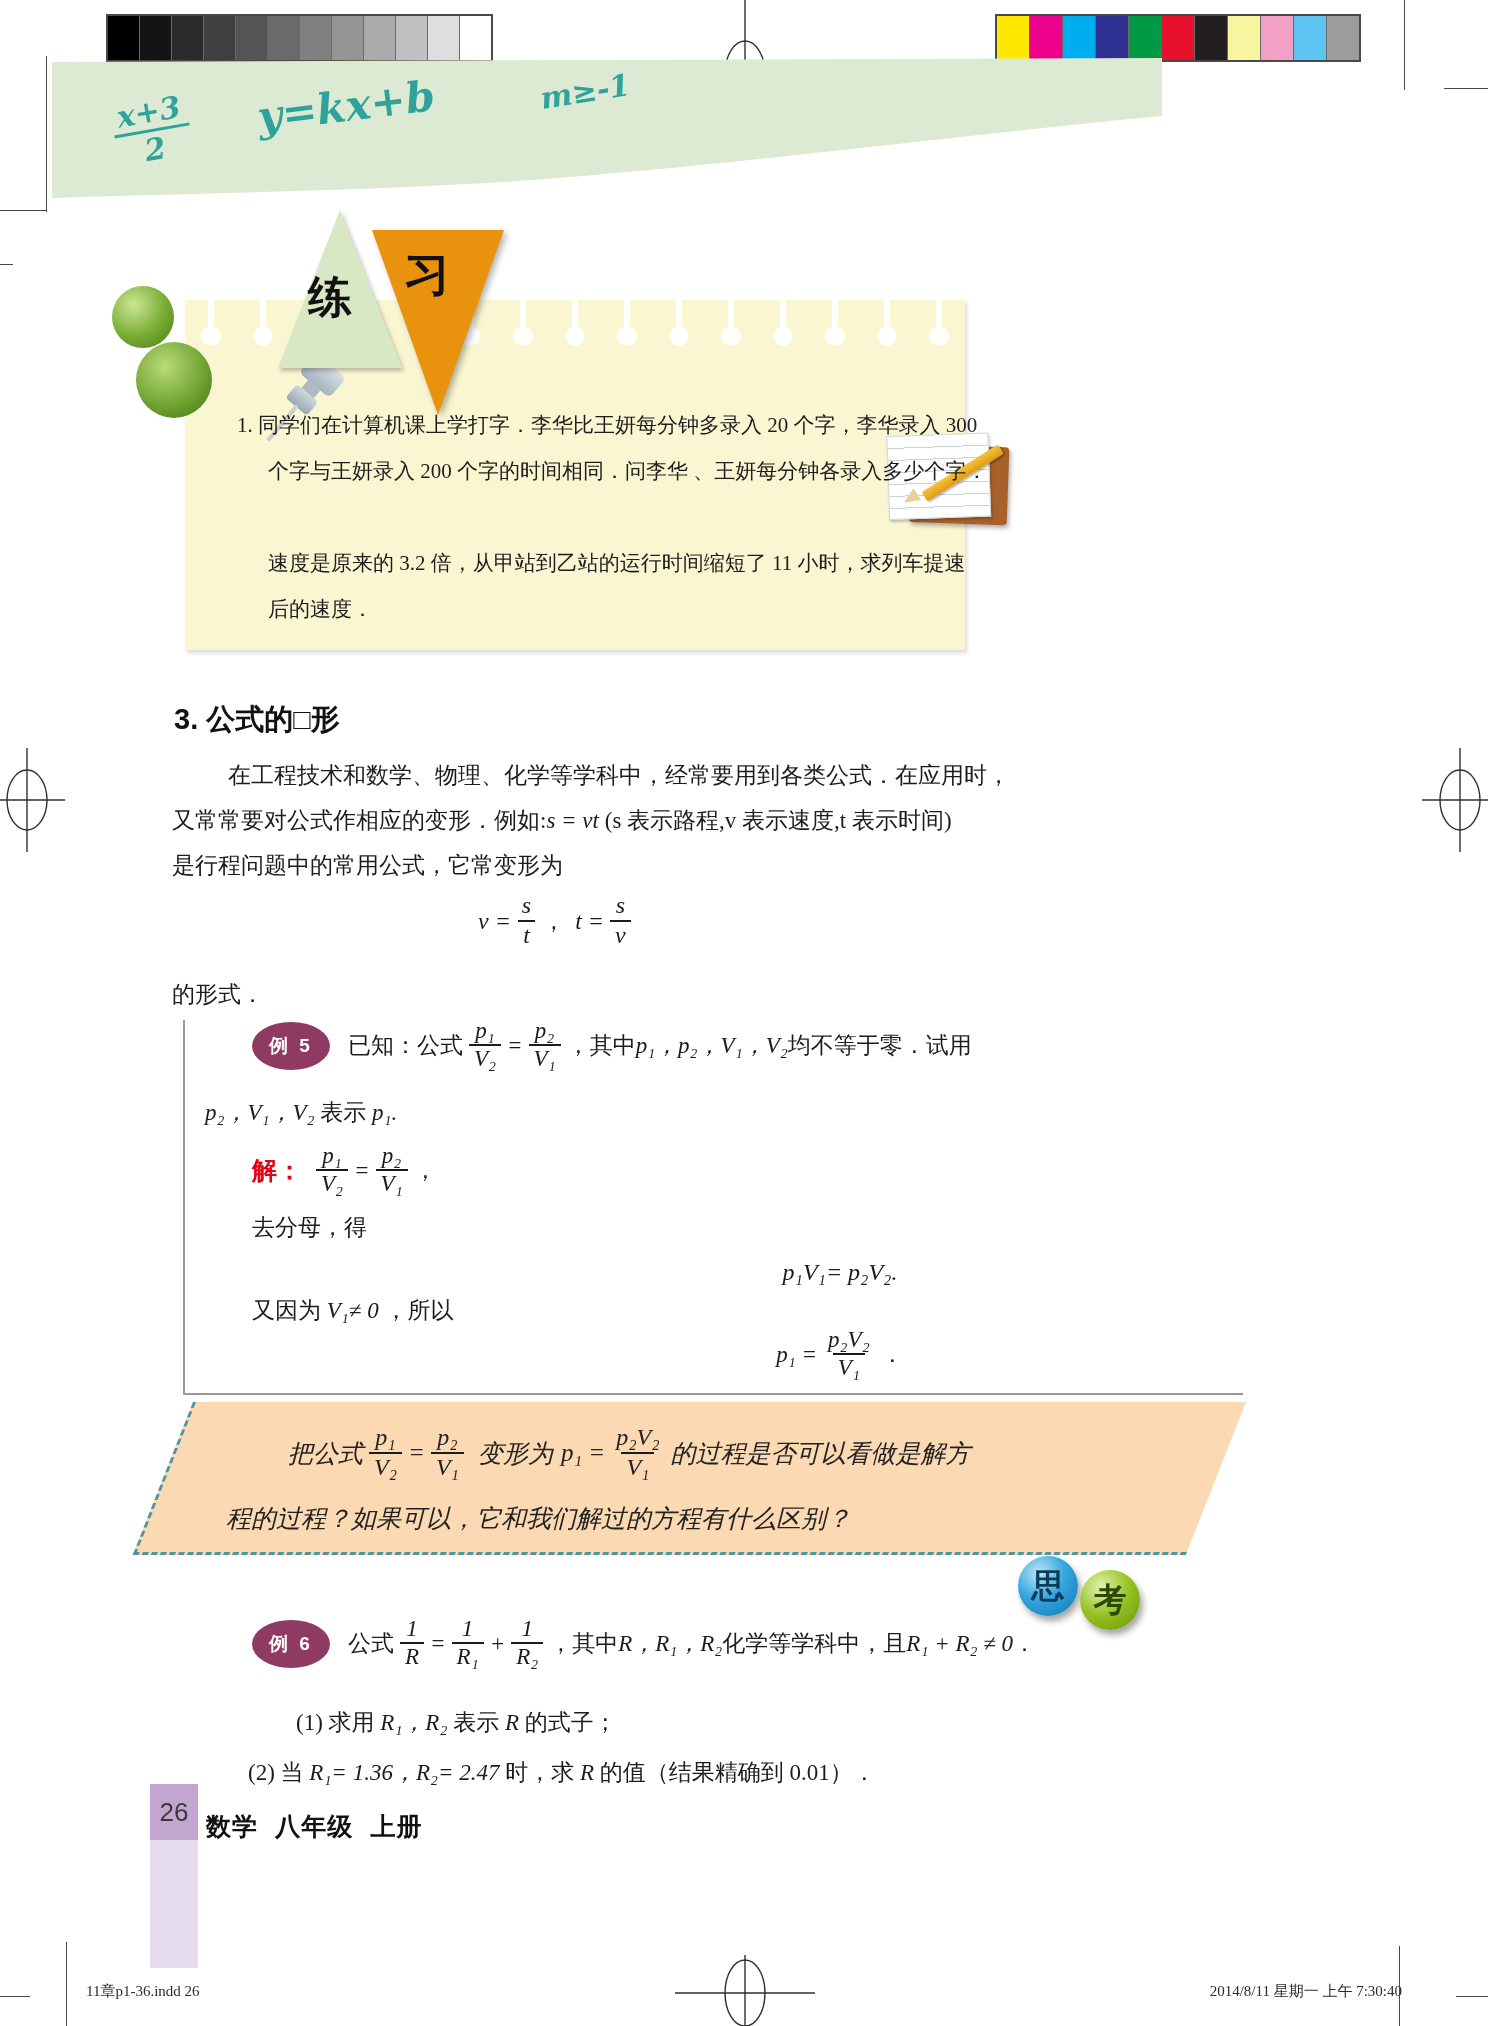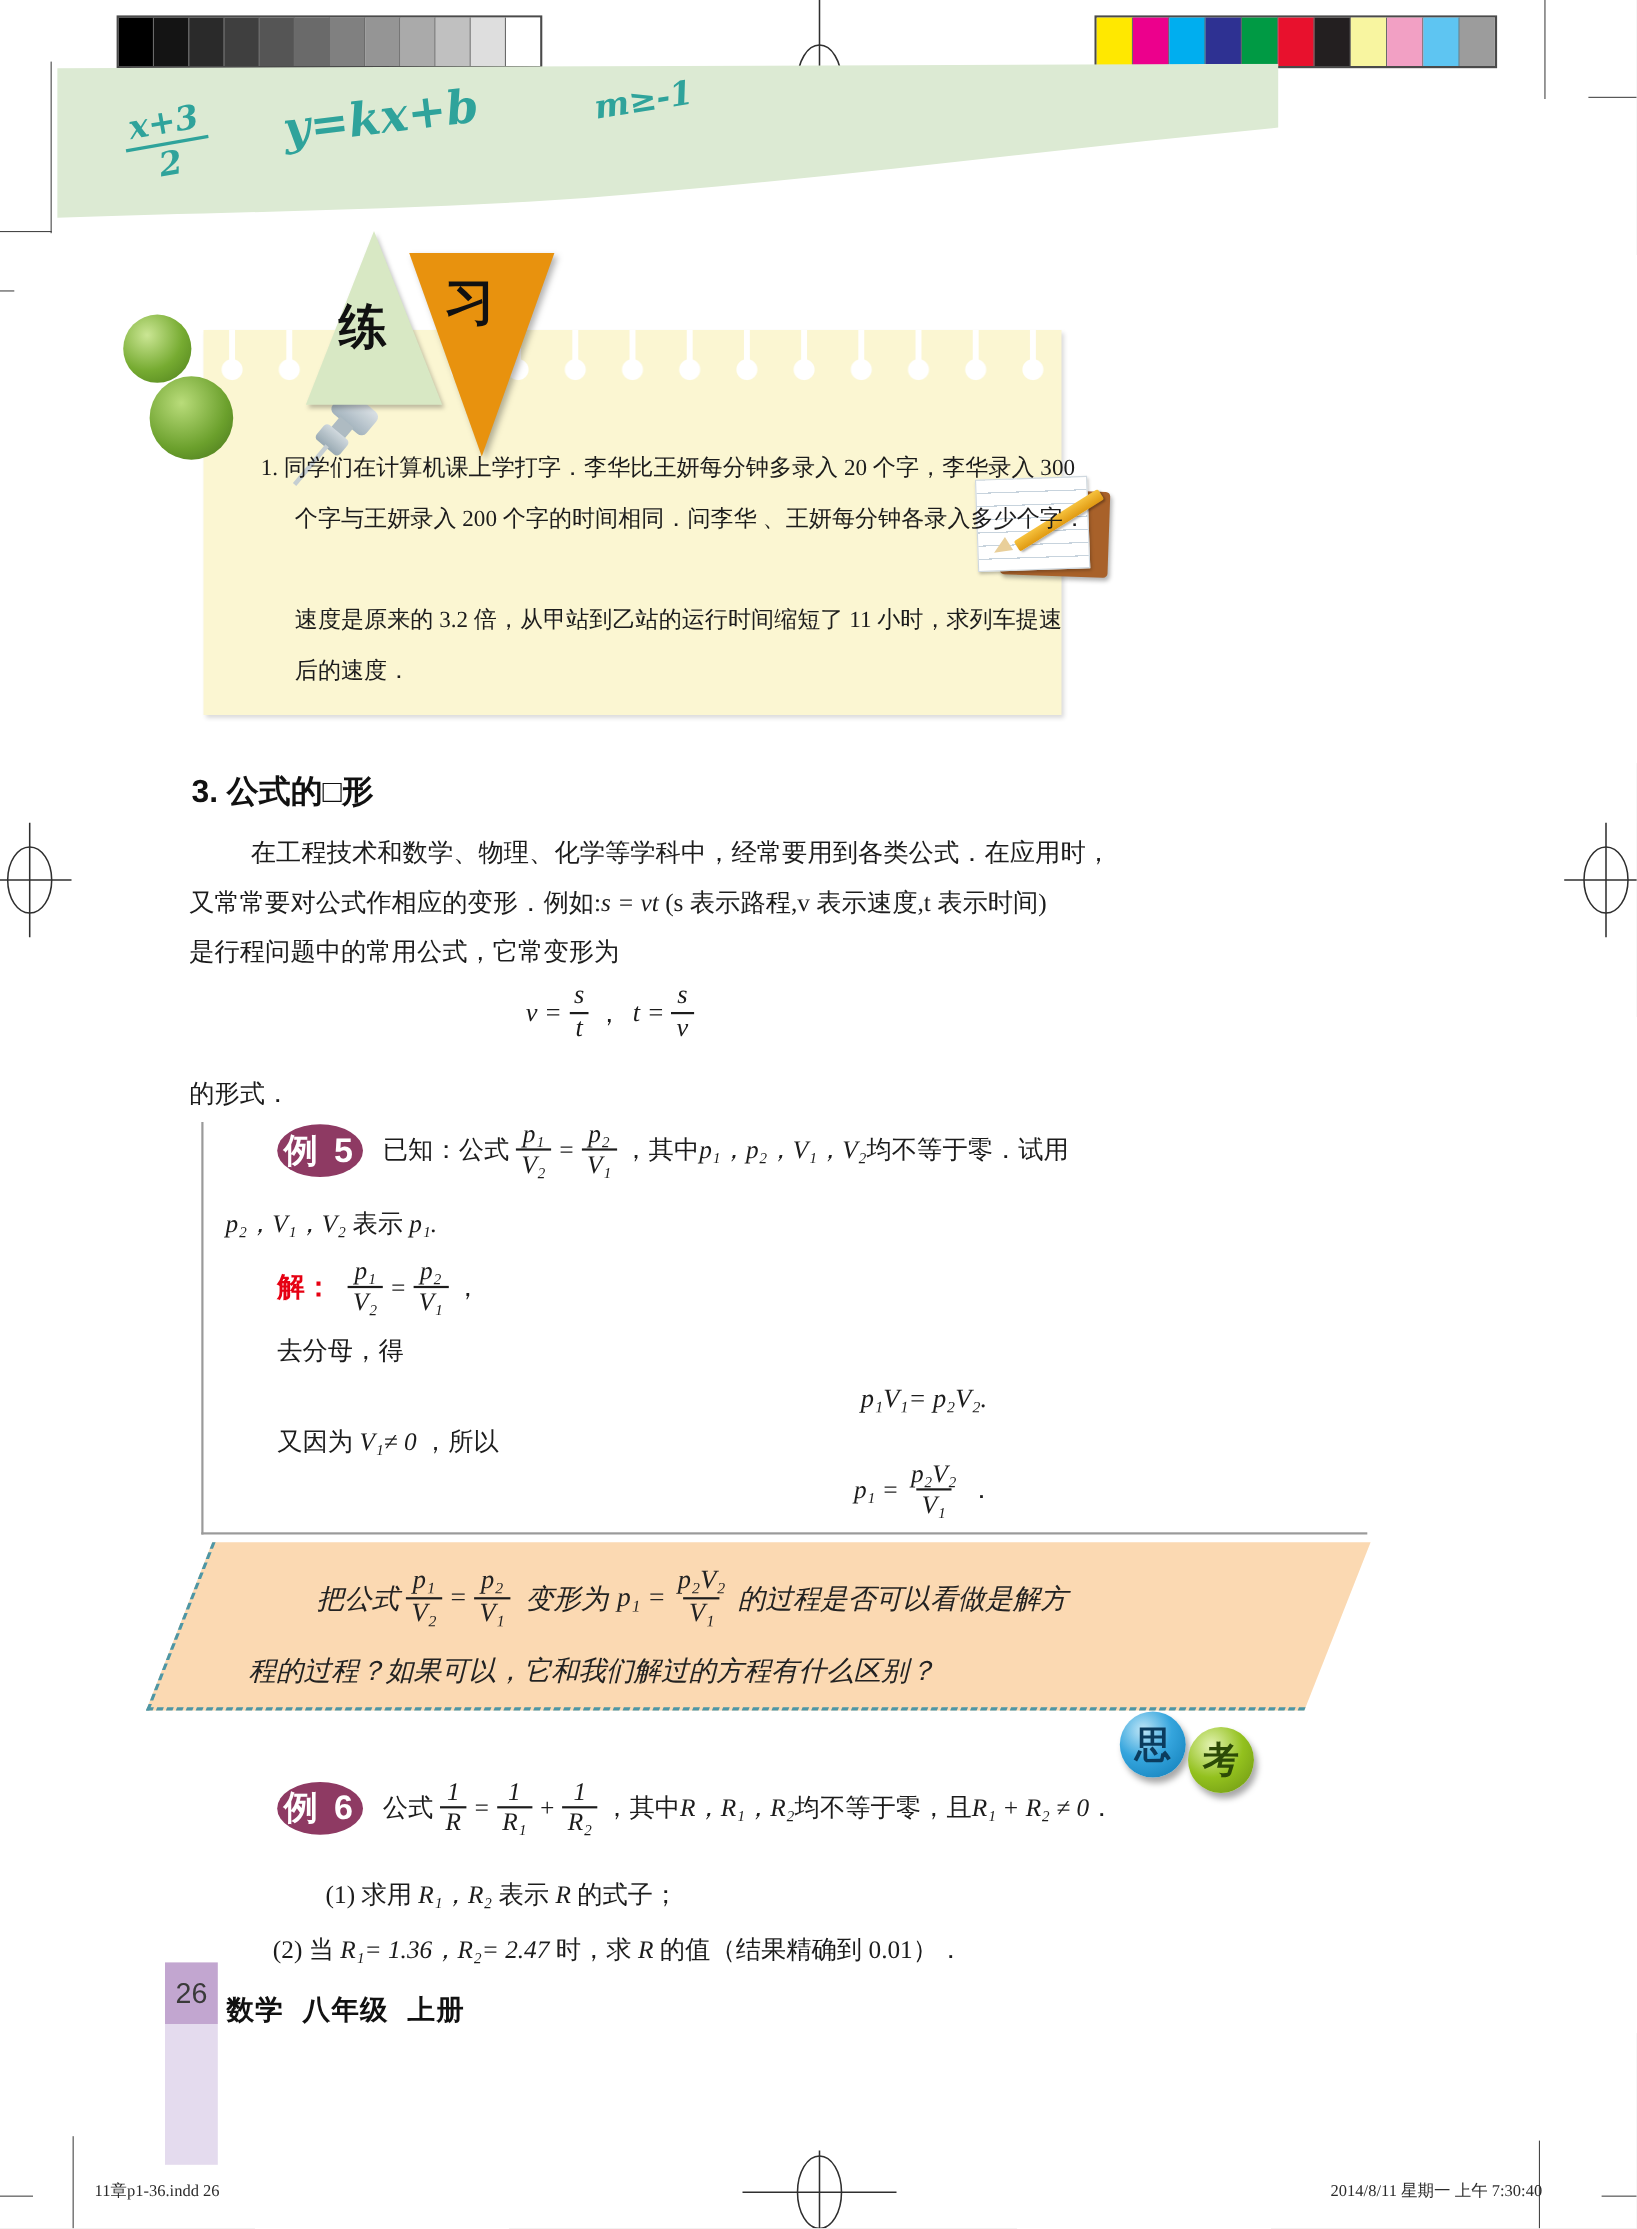--- a/index.html
+++ b/index.html
@@ -10,21 +10,21 @@
   .m{font-style:italic;}
   .mrow{display:flex;align-items:center;white-space:nowrap;}
   .frac{display:inline-flex;flex-direction:column;align-items:center;margin:0 6px;font-style:italic;line-height:1.15;text-align:center;}
   .frac span{padding:0 5px;display:block;}
   .frac .den{border-top:2px solid #1c1c1c;}
   .sw{display:inline-block;width:31px;height:44px;border-right:1px solid #6a6a6a;}
   .bar{display:flex;border:2px solid #4a4a4a;background:#fff;}
   .cm{position:absolute;background:#474747;}
   .regmark{position:absolute;stroke:#2f2f2f;stroke-width:1.4;fill:none;}
   .ex-badge{width:78px;height:48px;border-radius:50%;color:#fff;display:flex;align-items:center;justify-content:center;
-            font-family:"Liberation Sans","DejaVu Sans",sans-serif;font-weight:bold;font-size:31px;letter-spacing:3px;}
+            font-family:"Liberation Sans","DejaVu Sans",sans-serif;font-weight:bold;font-size:19px;letter-spacing:3px;}
   .tri-green{width:0;height:0;border-left:62px solid transparent;border-right:62px solid transparent;
              border-bottom:158px solid #d8e8c4;filter:drop-shadow(2px 3px 2px rgba(0,0,0,.25));}
   .tri-orange{width:0;height:0;border-left:66px solid transparent;border-right:66px solid transparent;
               border-top:185px solid #e8920e;filter:drop-shadow(3px 3px 3px rgba(0,0,0,.3));}
   .tri-char{position:absolute;font-family:"Liberation Sans","DejaVu Sans",sans-serif;font-weight:bold;font-size:44px;color:#111;}
   .perf{position:absolute;left:0;top:0;right:0;height:50px;
         background-image:
           radial-gradient(circle at 26px 36px, #ffffff 9px, rgba(255,255,255,0) 10px),
           linear-gradient(to right, rgba(255,255,255,0) 0 23px, #ffffff 23px 29px, rgba(255,255,255,0) 29px);
         background-size:52px 50px,52px 36px;background-repeat:repeat-x;}
@@ -274,21 +274,21 @@
       <span class="num">1</span>
       <span class="den">R₁</span>
     </span>
     <span class="m">+</span>
     <span class="frac">
       <span class="num">1</span>
       <span class="den">R₂</span>
     </span>
     <span>，其中 </span>
     <span class="m">R，R₁，R₂</span>
-    <span> 均不等于零，且 </span>
+    <span> 化学等学科中，且 </span>
     <span class="m">R₁ + R₂ ≠ 0</span>
     <span>．</span>
   </div>
 
   <div class="abs cjk" style="left:248px;top:1700px;margin-left:48px;">
     <span>(1) 求用 </span>
     <span class="m">R₁，R₂</span>
     <span> 表示 </span>
     <span class="m">R</span>
     <span> 的式子；</span>

